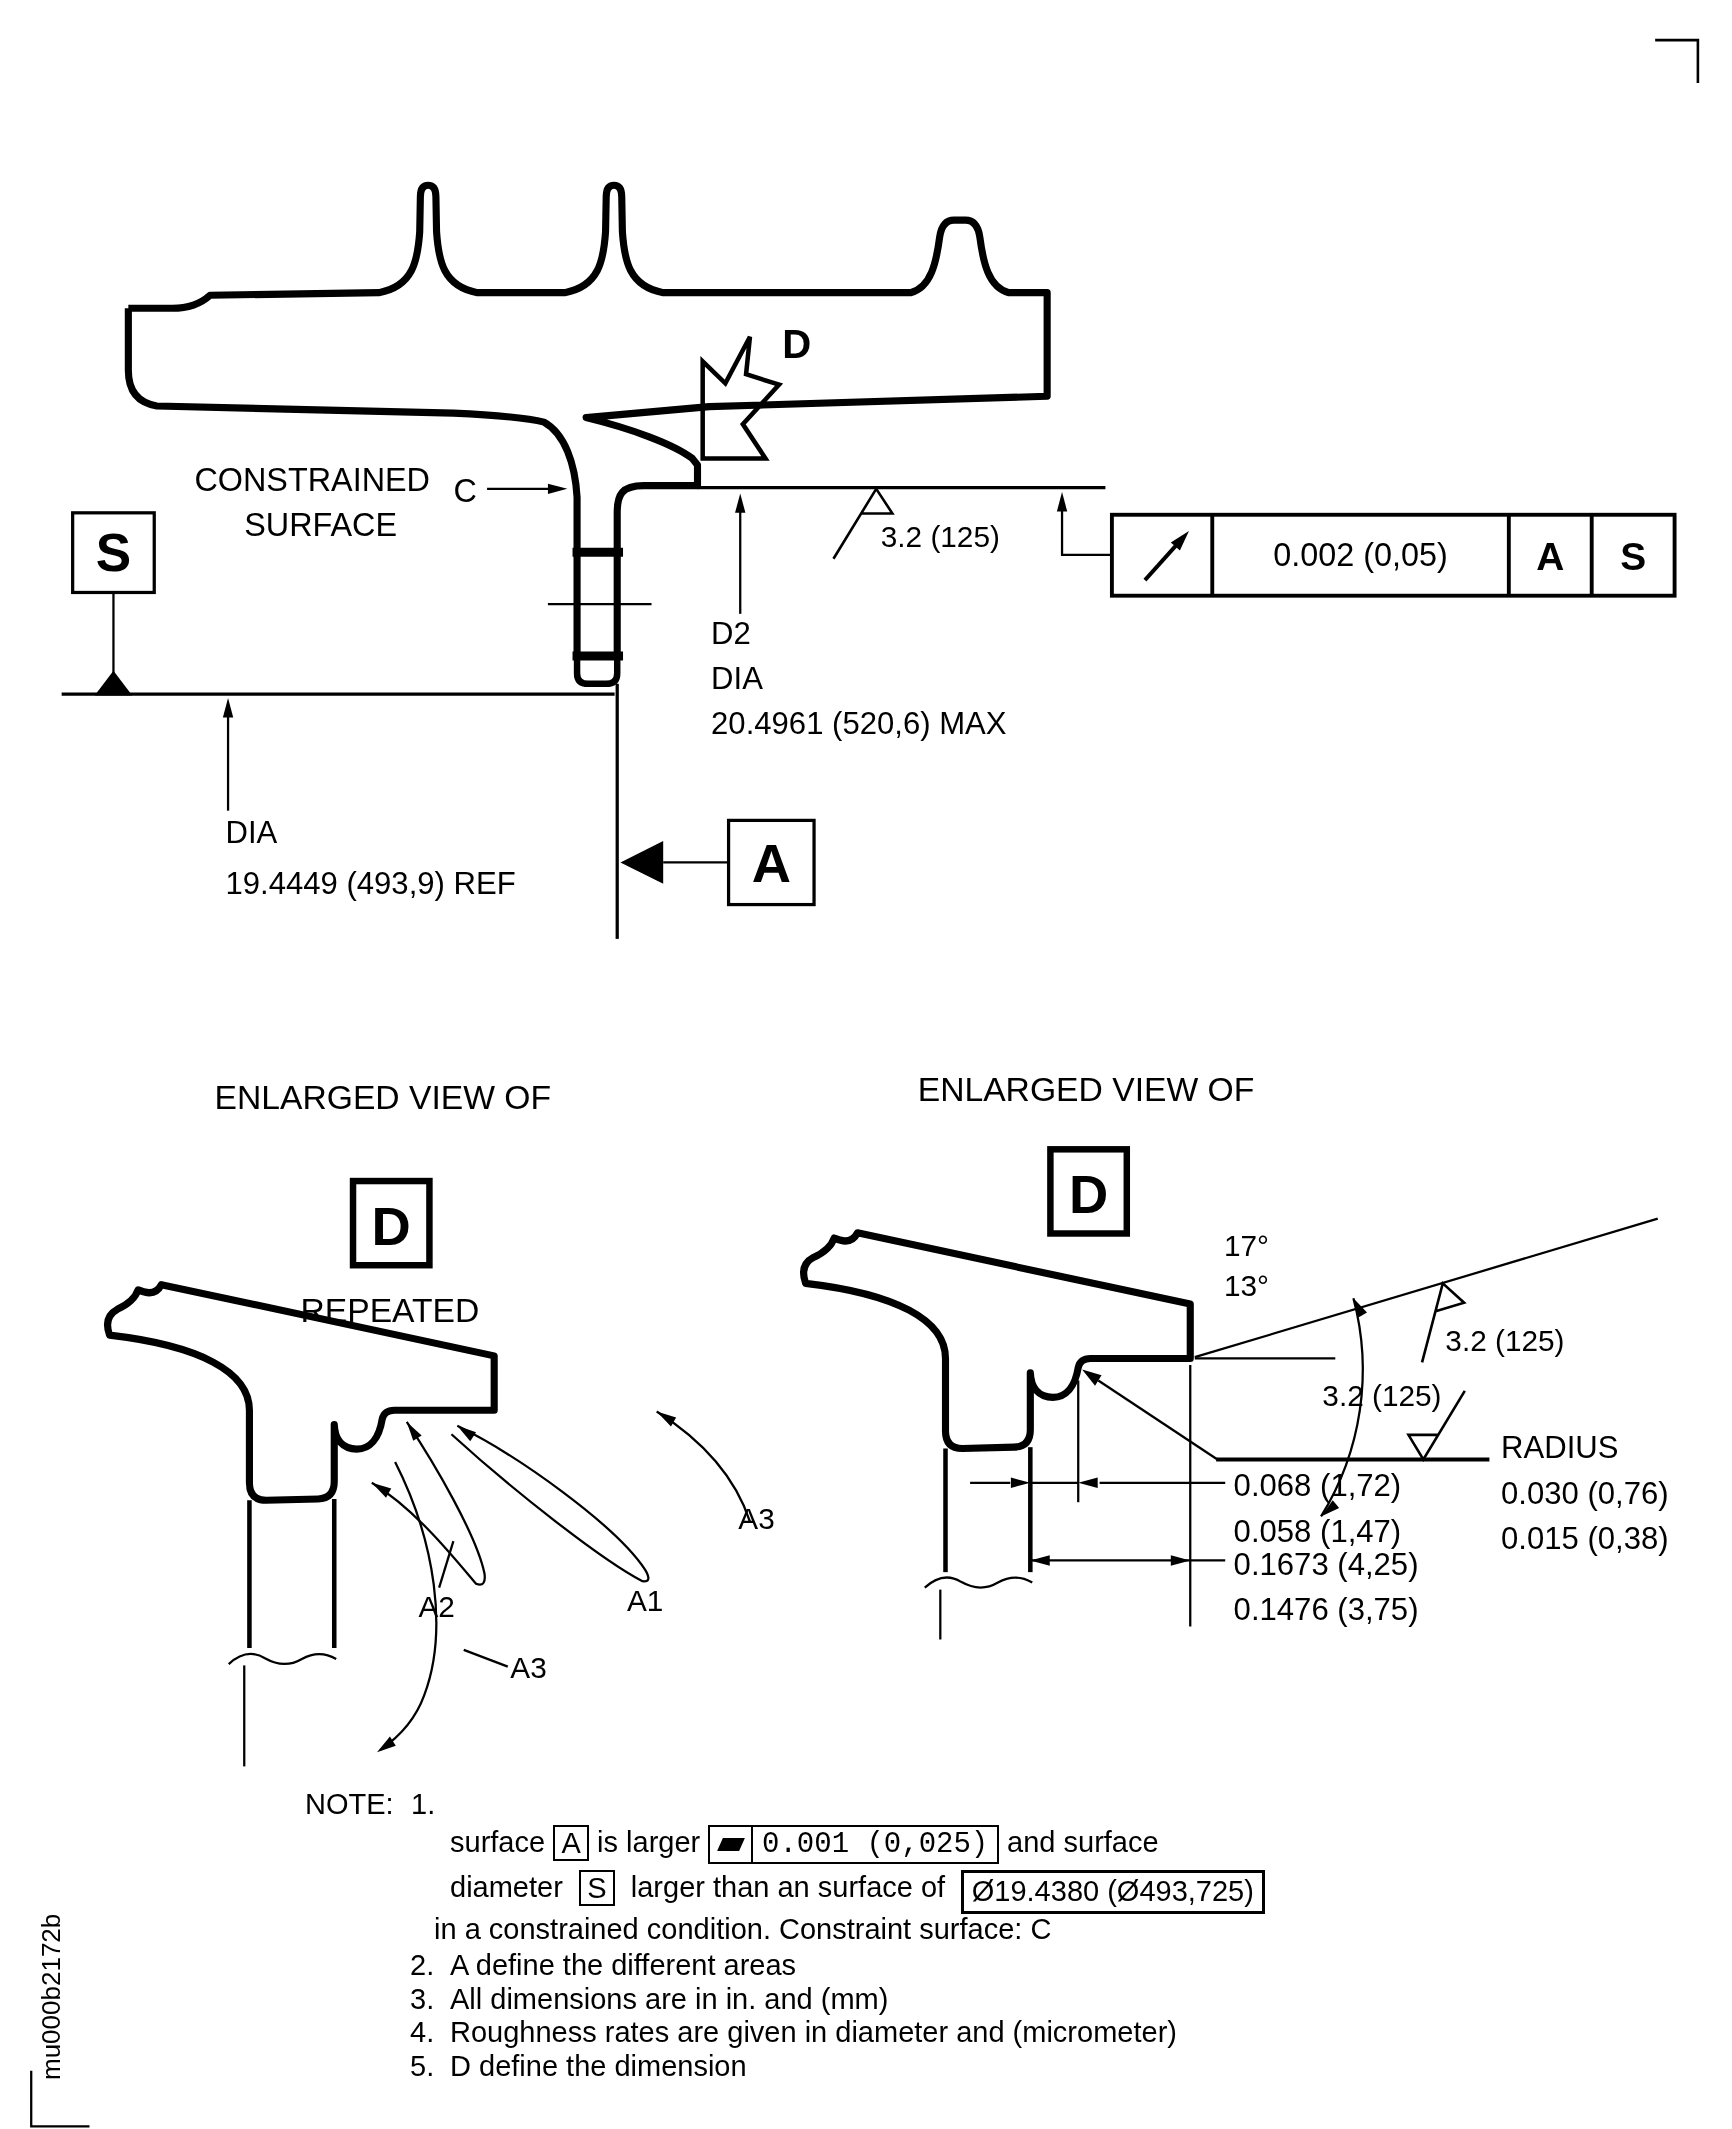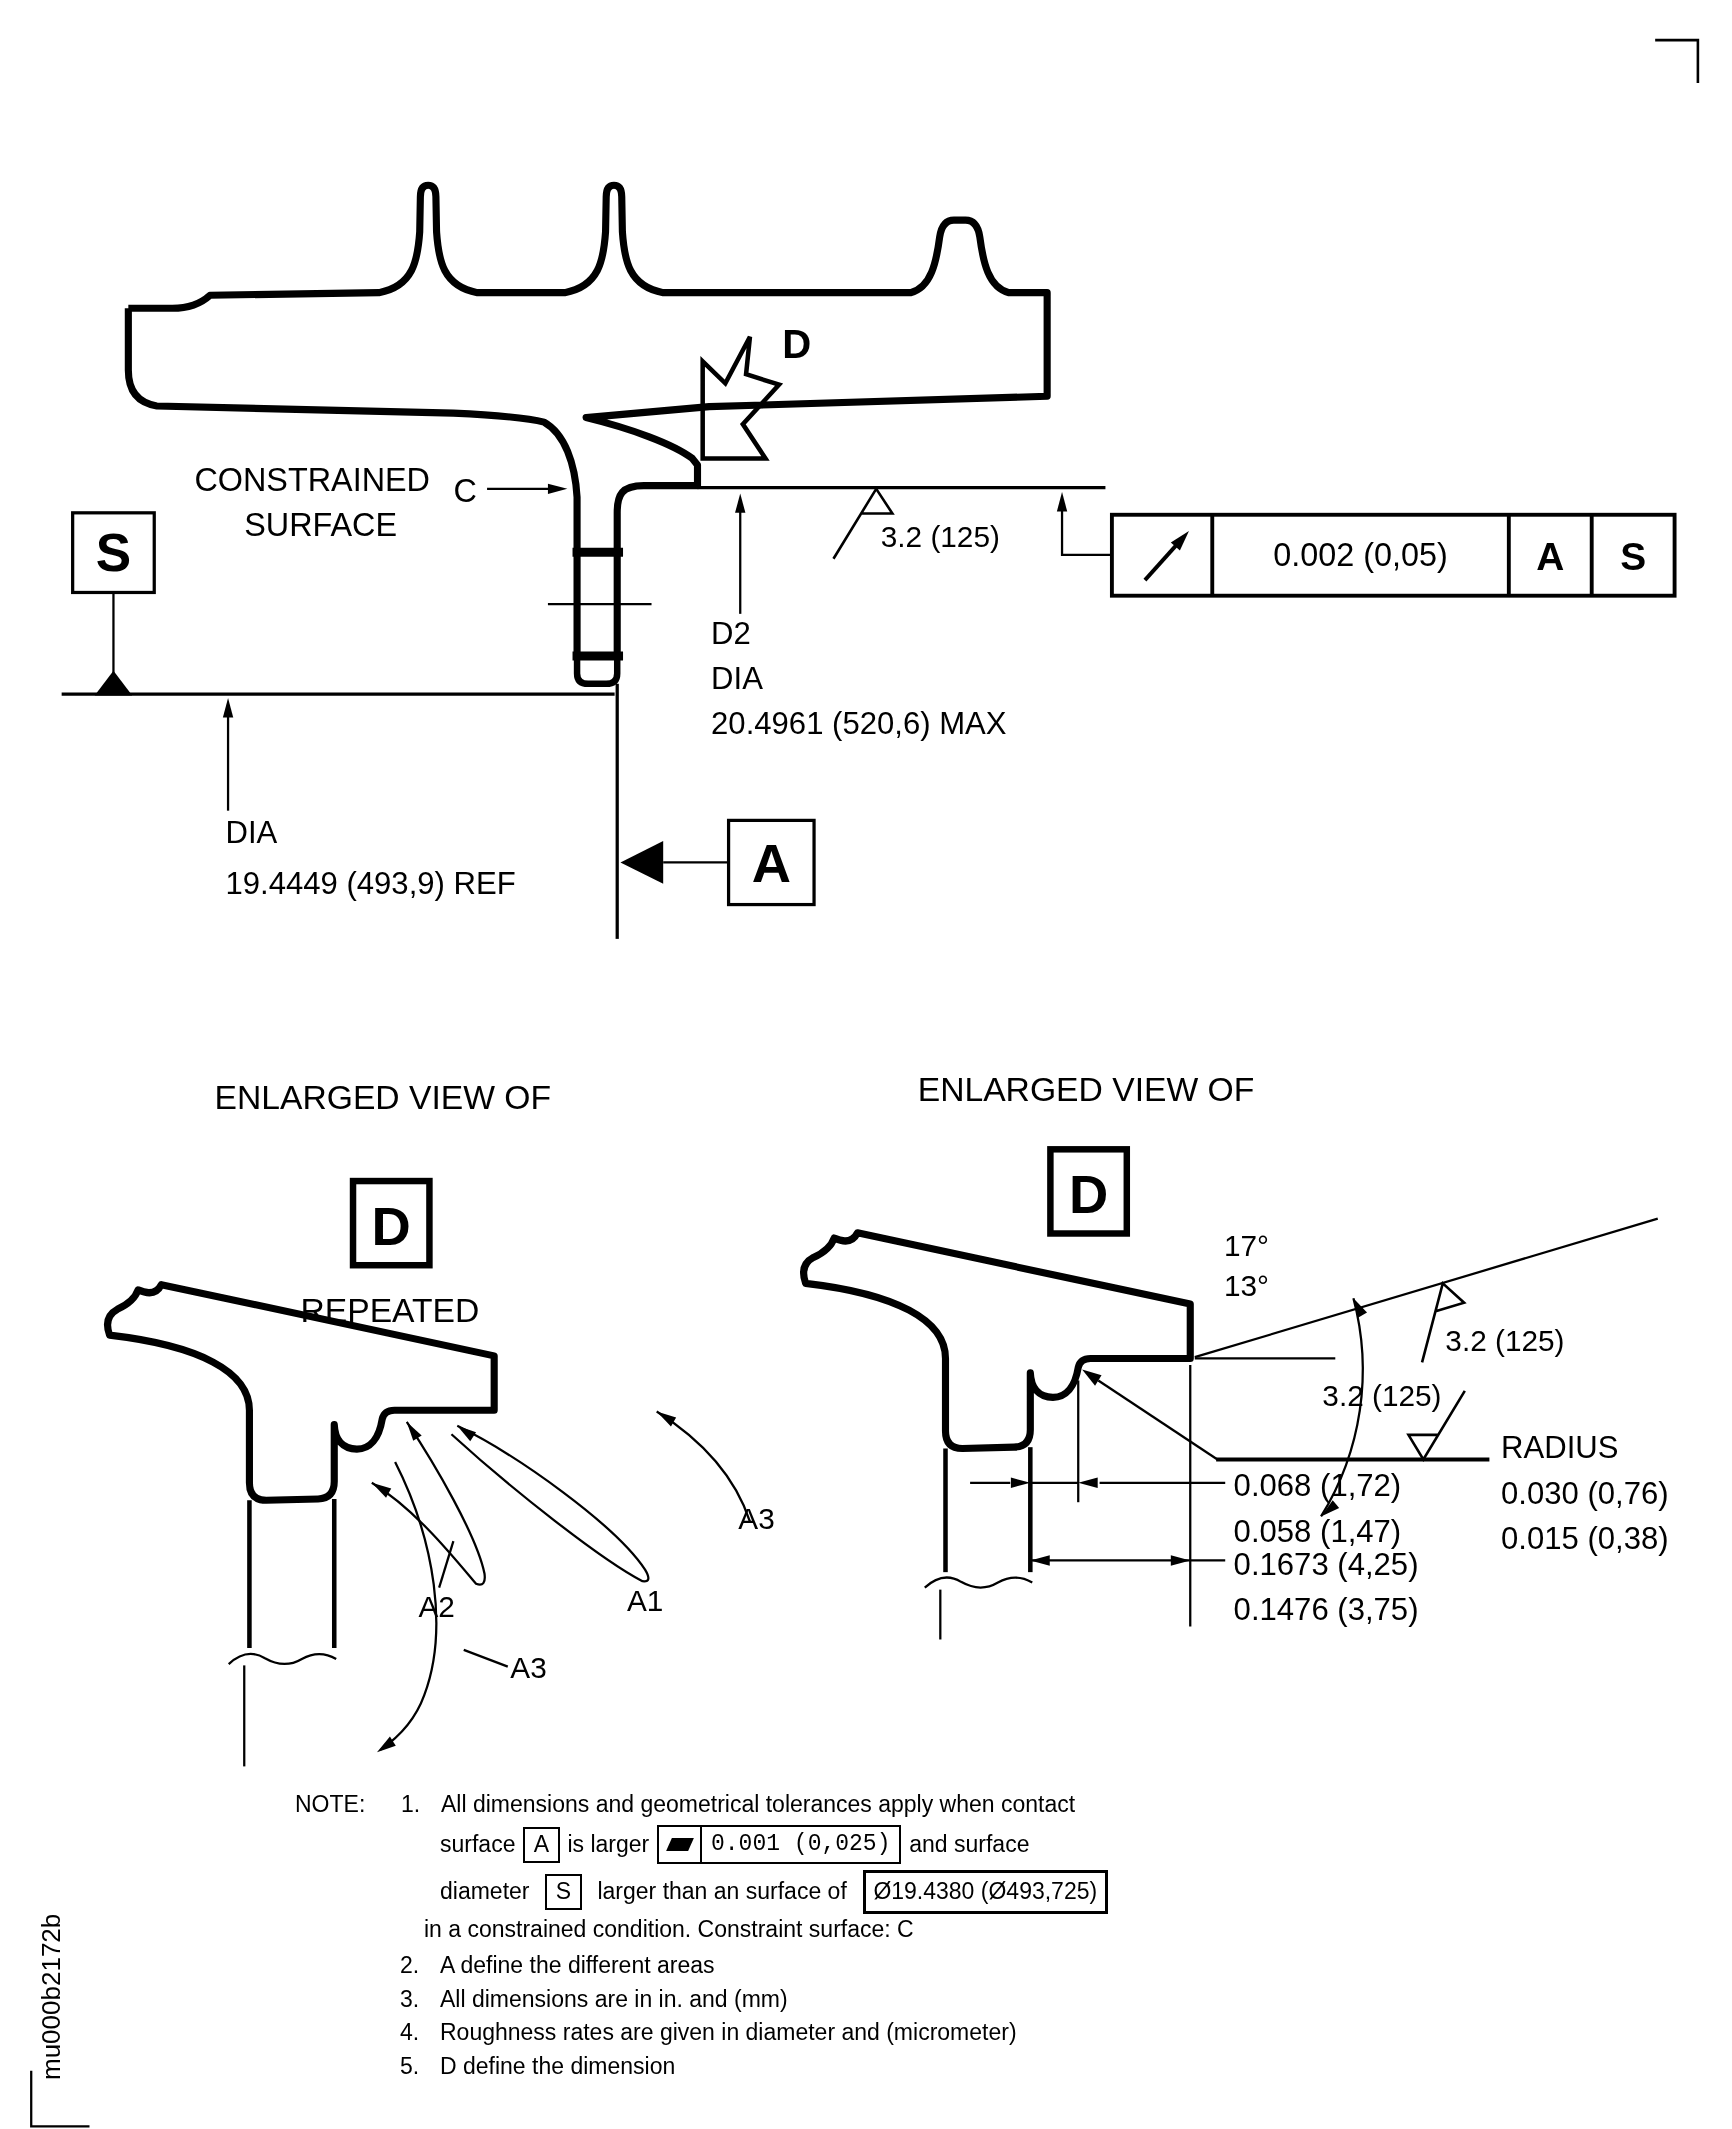--- a/index.html
+++ b/index.html
@@ -3,22 +3,22 @@
 <meta charset="utf-8">
 <style>
   html,body{margin:0;padding:0;background:#fff;}
   .page{position:relative;width:1733px;height:2129px;background:#ffffff;overflow:hidden;
         font-family:"Liberation Sans",sans-serif;color:#000;}
   svg{position:absolute;left:0;top:0;}
   svg text{font-family:"Liberation Sans",sans-serif;fill:#000;}
   .t48{font-size:48px;} .t50{font-size:50px;} .t46{font-size:46px;}
   .t52{font-size:52px;} .bold{font-weight:bold;}
   .notes{position:absolute;left:0;top:0;width:1733px;}
-  .nline{position:absolute;font-size:23px;line-height:35px;white-space:nowrap;
-         display:flex;align-items:center;}
+  .nline{position:absolute;font-size:29px;line-height:35px;white-space:nowrap;
+         display:flex;margin-left:10px;}
   .nhead{display:inline-block;width:106px;}
   .nnum{display:inline-block;width:40px;}
   .dbox{display:inline-flex;align-items:center;justify-content:center;
         border:2.6px solid #000;min-width:22px;height:32px;padding:0 5.2px;margin:0 7.8px;}
   .fcbox{display:inline-flex;align-items:center;border:2.6px solid #000;height:35px;margin:0 7.8px;font-family:Liberation Mono, monospace;}
   .fcsym{display:inline-flex;align-items:center;justify-content:center;width:41px;height:100%;
          border-right:2.6px solid #000;}
   .para{display:inline-block;width:22px;height:13px;background:#000;transform:skewX(-24deg);}
   .fcval{padding:0 9px;}
   .envbox{display:inline-block;border:3.9px solid #000;padding:1.3px 7.8px;margin:0 7.8px;}
@@ -221,21 +221,20 @@
     <text x="1905" y="2502" class="t48">0.1476 (3,75)</text>
   </g>
 
   <path d="M 48,3198 L 48,3284 L 138,3284" fill="none" stroke="#000" stroke-width="3.5"></path>
 </svg>
 
 <div class="notes">
   <div class="nline" style="left:295px;top:1787px;">
     <span class="nhead">NOTE:</span>
         <span class="nnum">1.</span>
-        <span>All dimensions and geometrical tolerances apply when contact</span>
   </div>
   <div class="nline" style="left:440px;top:1825px;">
     <span>surface</span>
     <span class="dbox">
           <span>A</span>
         </span>
     <span>is larger</span>
     <span class="fcbox">
           <span class="fcsym">
             <span class="para"></span>

